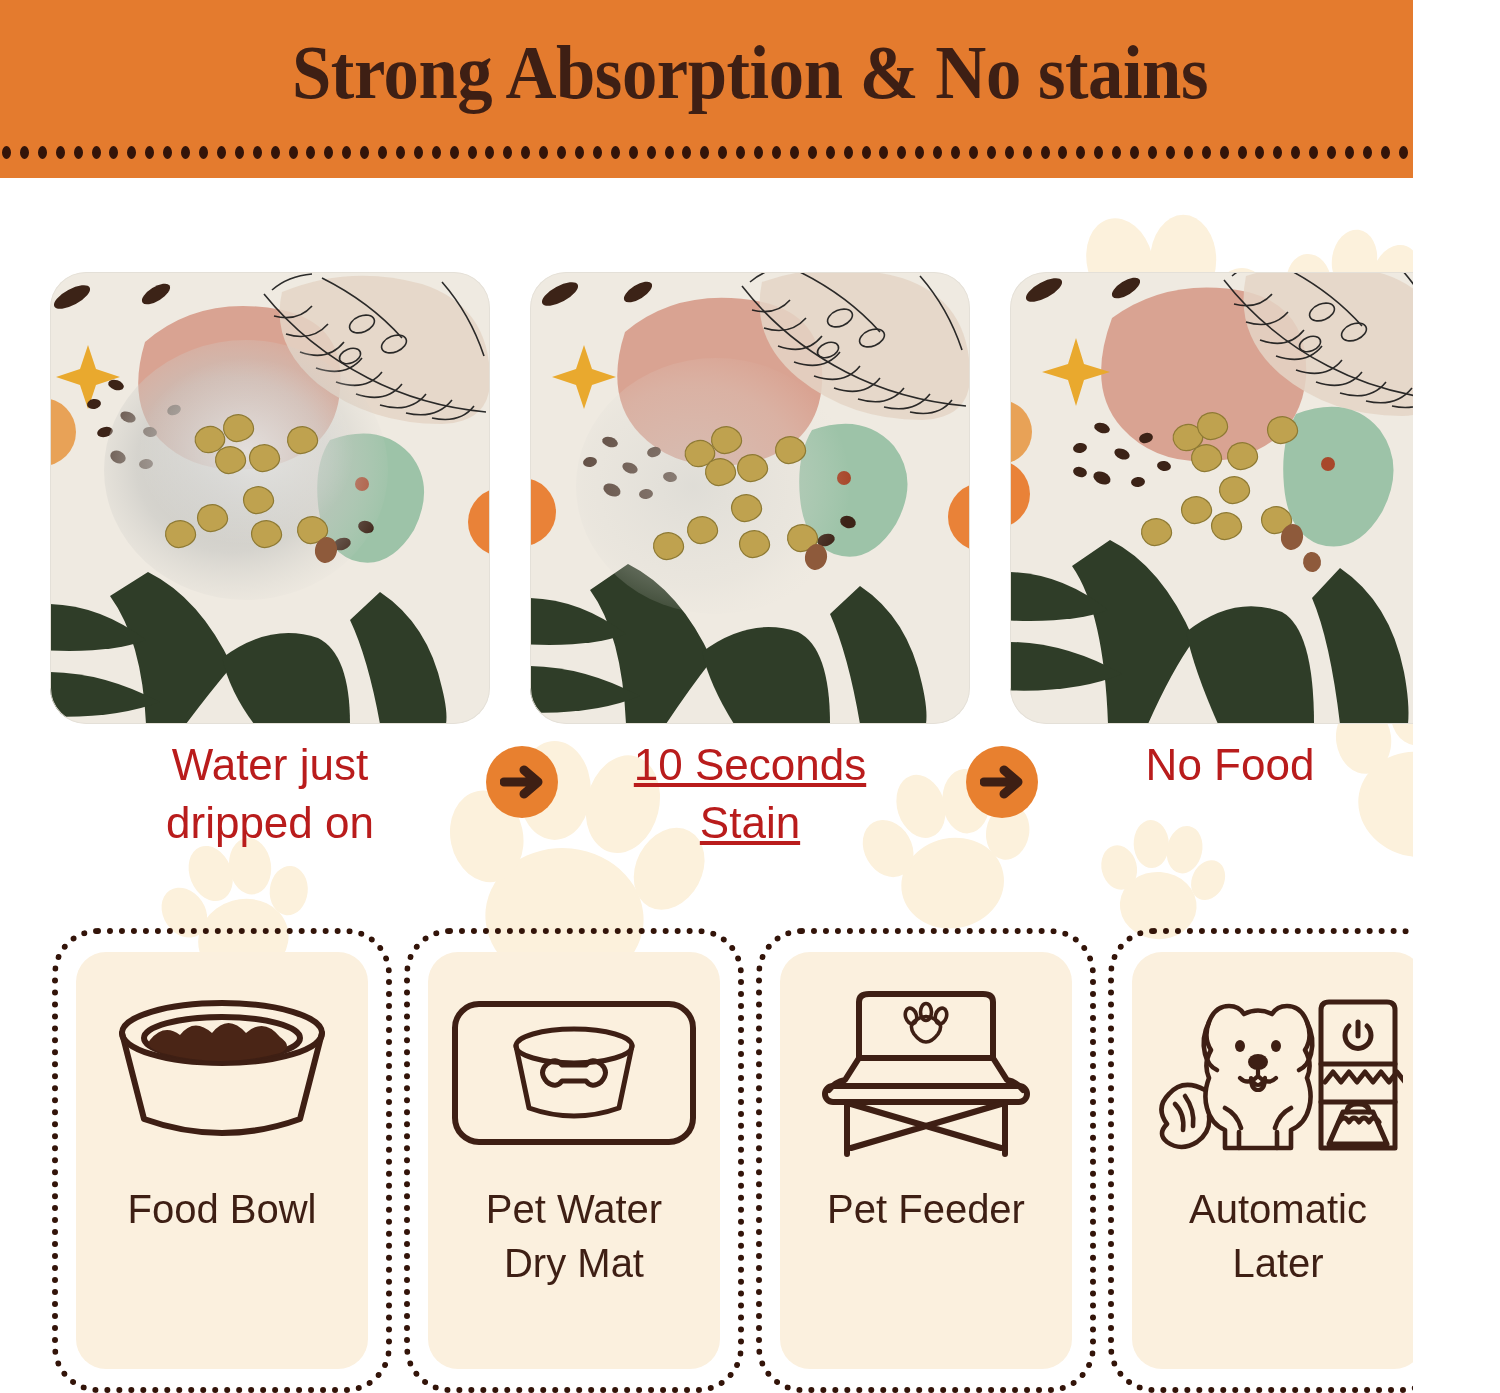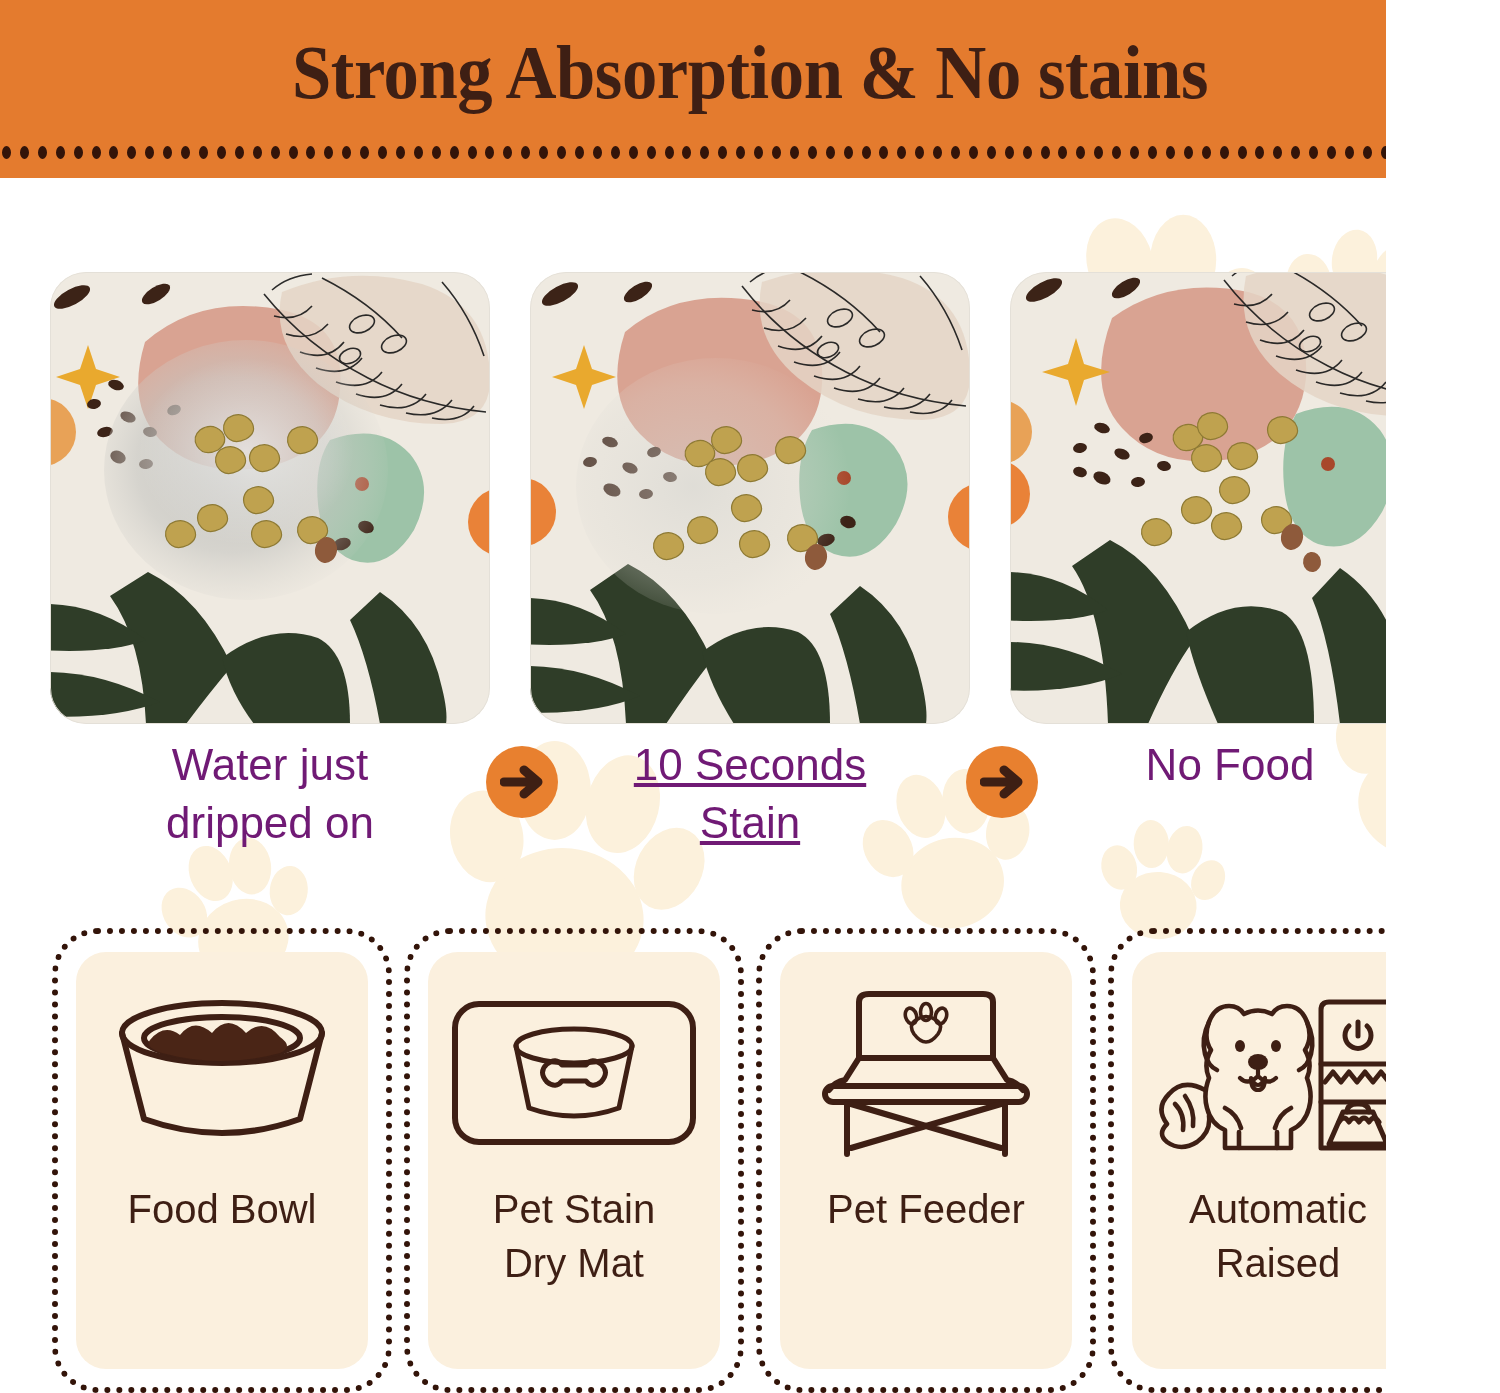--- a/index.html
+++ b/index.html
@@ -15,20 +15,21 @@
     overflow: hidden;
     position: relative;
   }
 
   #page {
     position: relative;
     width: 1386px;
     height: 1393px;
     background: #ffffff;
     overflow: hidden;
+    padding-left: 27px;
   }
 
   
   .paw-layer {
     position: absolute;
     inset: 0;
     pointer-events: none;
     z-index: 0;
   }
   .paw {
@@ -123,21 +124,21 @@
     top: 736px;
     width: 1500px;
     height: 150px;
     z-index: 4;
   }
   .caption {
     position: absolute;
     top: 0;
     width: 440px;
     text-align: center;
-    color: #701a75;
+    color: #b91c1c;
     font-size: 44px;
     line-height: 1.32;
     font-family: "Liberation Sans", sans-serif;
   }
   .caption.c1 { left: 50px; }
   .caption.c2 { left: 530px; text-decoration: underline; }
   .caption.c3 { left: 1010px; }
   .caption .ln { display: block; }
 
   
@@ -661,21 +662,21 @@
           <svg width="250" height="150" viewBox="0 0 250 150" aria-hidden="true">
             <rect x="6" y="6" width="238" height="138" rx="24" fill="none" stroke="#3E1F14" stroke-width="6"></rect>
             <g fill="none" stroke="#3E1F14" stroke-width="5" stroke-linejoin="round" stroke-linecap="round">
               <ellipse cx="125" cy="48" rx="58" ry="17"></ellipse>
               <path d="M67 48 L80 110 Q125 126 170 110 L183 48"></path>
               <path d="M98 84 q-9 -10 0 -18 q9 -7 15 1 h24 q6 -8 15 -1 q9 8 0 18 q-9 7 -15 -1 h-24 q-6 8 -15 1 Z"></path>
             </g>
           </svg>
         </div>
         <div class="card-label">
-          <span class="ln">Pet Stain</span>
+          <span class="ln">Pet Water</span>
           <span class="ln">Dry Mat</span>
         </div>
       </div>
     </div>
 
     <div class="card">
       <div class="card-inner">
         <div class="card-icon">
           <svg width="230" height="175" viewBox="0 0 230 175" aria-hidden="true">
             <g fill="none" stroke="#3E1F14" stroke-width="6" stroke-linejoin="round" stroke-linecap="round">
@@ -730,19 +731,19 @@
               <path d="M176 156 L190 124 H220 L234 156 Z"></path>
               <path d="M186 134 q5 -8 10 0 q5 -8 10 0 q5 -8 10 0 q5 -8 10 0"></path>
               <path d="M194 124 q0 -8 10 -8 h2 q10 0 10 8"></path>
               <path d="M205 34 v14"></path>
               <path d="M196 38 a13 13 0 1 0 18 0"></path>
             </g>
           </svg>
         </div>
         <div class="card-label">
           <span class="ln">Automatic</span>
-          <span class="ln">Raised</span>
+          <span class="ln">Later</span>
         </div>
       </div>
     </div>
 
   </div>
 </div>
 
 </body></html>

